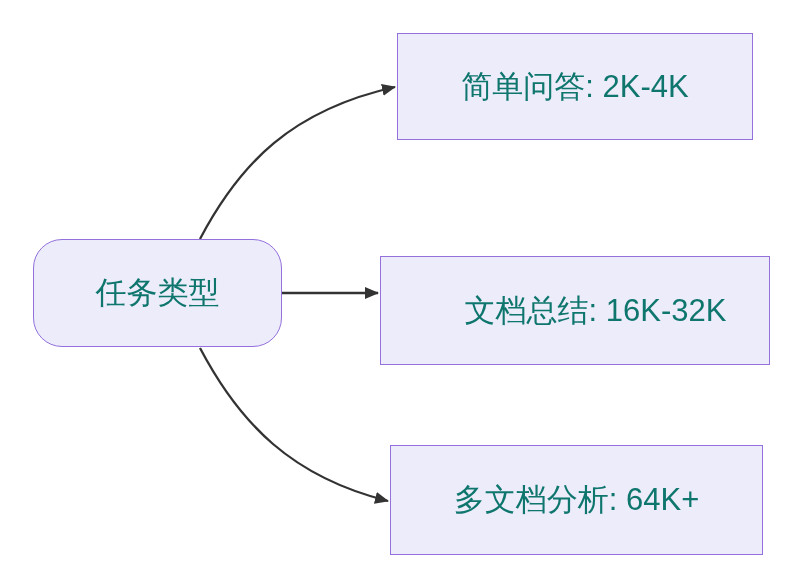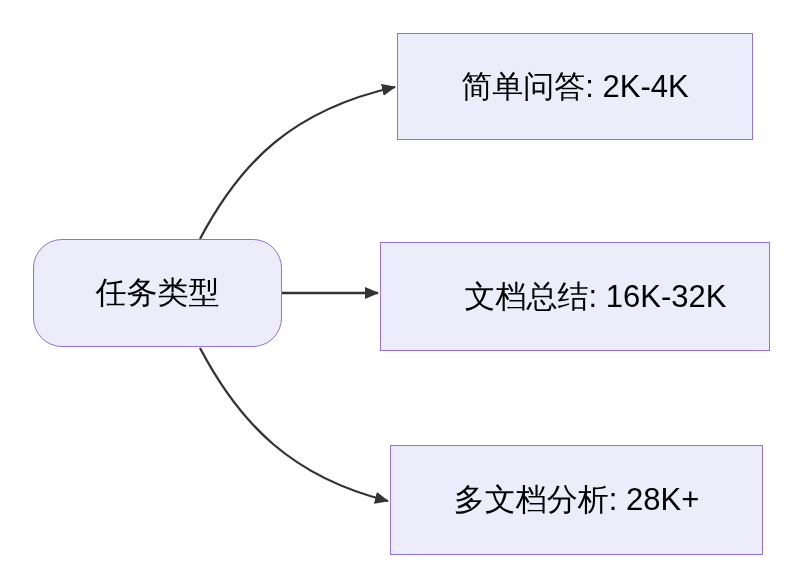--- a/index.html
+++ b/index.html
@@ -27,28 +27,28 @@
     stroke-width: 2.3px;
   }
   .node {
     position: absolute;
     box-sizing: border-box;
     background: #ECECFB;
     border: 1.5px solid #9370DB;
     display: flex;
     align-items: center;
     justify-content: center;
-    color: #000000;
+    color: #0f766e;
     font-size: 31px;
     line-height: 1.2;
     white-space: nowrap;
   }
   .node-root   { left: 33px;  top: 239px; width: 249px; height: 108px; border-radius: 29px; }
   .node-top    { left: 397px; top: 33px;  width: 356px; height: 107px; }
-  .node-mid    { left: 380px; top: 242px; width: 390px; height: 109px; padding-left: 41px; }
+  .node-mid    { left: 380px; top: 256px; width: 390px; height: 109px; padding-left: 41px; }
   .node-bottom { left: 390px; top: 445px; width: 373px; height: 110px; }
 </style>
 </head>
 <body>
 
 <div class="canvas">
 
   <svg class="edges-layer" width="787" height="572" viewBox="0 0 787 572" aria-hidden="true">
     <defs>
       <marker id="arrowhead" markerUnits="userSpaceOnUse" markerWidth="15" markerHeight="13" refX="13" refY="6" orient="auto">
@@ -66,16 +66,16 @@
 
   <div class="node node-top">
     <span>简单问答: 2K-4K</span>
   </div>
 
   <div class="node node-mid">
     <span>文档总结: 16K-32K</span>
   </div>
 
   <div class="node node-bottom">
-    <span>多文档分析: 28K+</span>
+    <span>多文档分析: 64K+</span>
   </div>
 
 </div>
 
 </body></html>

